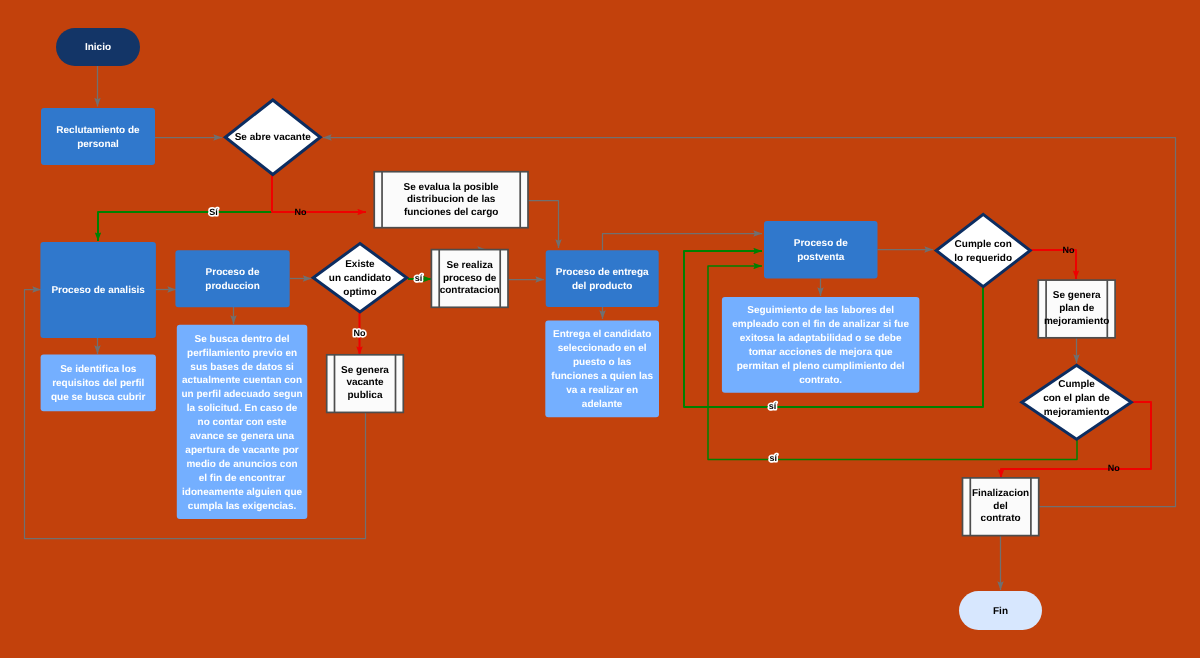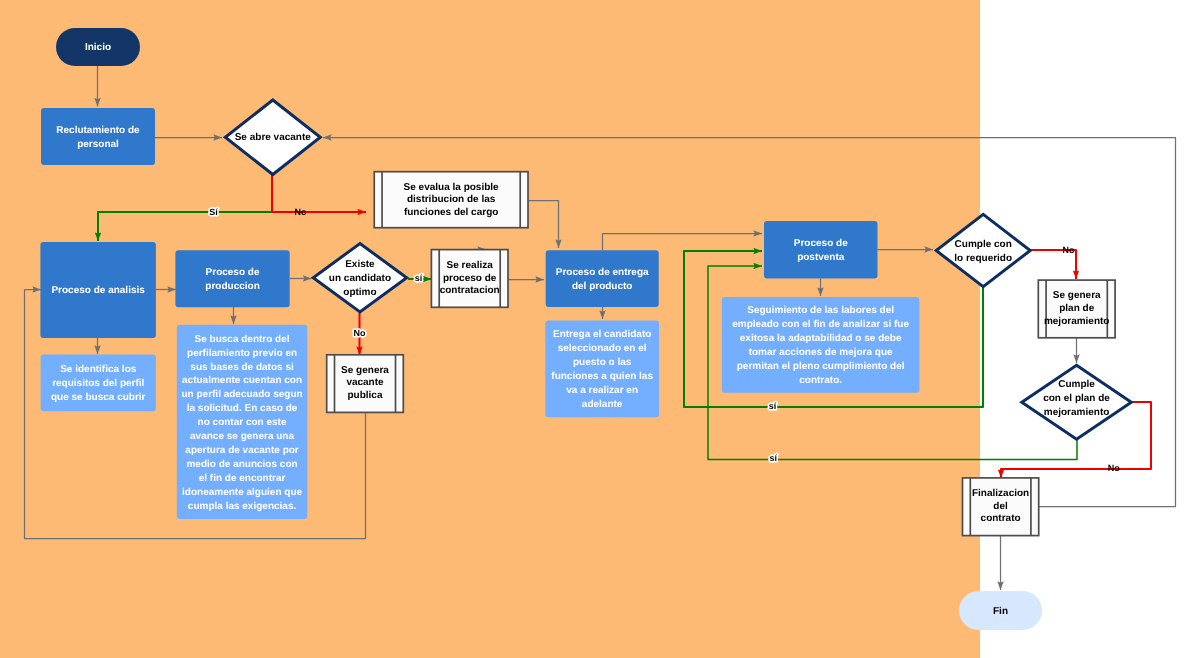--- a/index.html
+++ b/index.html
@@ -1,18 +1,18 @@
 <!DOCTYPE html>
 <html><head>
 <meta charset="utf-8">
 <title>Flujograma proceso de reclutamiento</title>
 <style>
   html,body{margin:0;padding:0;background:#ffffff;}
   body{width:1200px;height:658px;overflow:hidden;font-family:"Liberation Sans",sans-serif;-webkit-font-smoothing:antialiased;text-rendering:geometricPrecision;}
-  #diagram{position:relative;width:980px;height:658px;background:#fdba74;}
+  #diagram{position:relative;width:1200px;height:658px;background:#c2410c;}
   svg#flow{display:block;position:absolute;left:0;top:0;}
   text{font-family:"Liberation Sans",sans-serif;font-weight:bold;}
   svg#flow{transform:translateZ(0);}
 </style>
 </head>
 <body>
 
 <div id="diagram">
   <svg id="flow" width="1200" height="658" viewBox="0 0 1200 658" xmlns="http://www.w3.org/2000/svg">
     <defs id="flow-defs">

